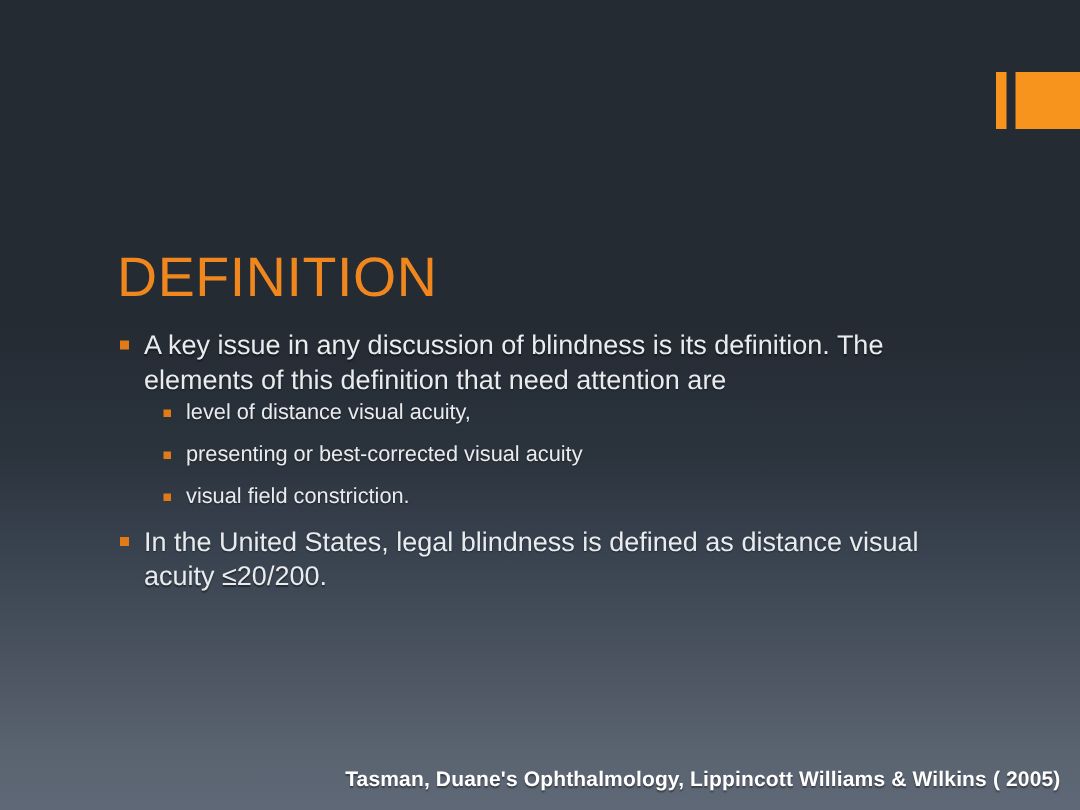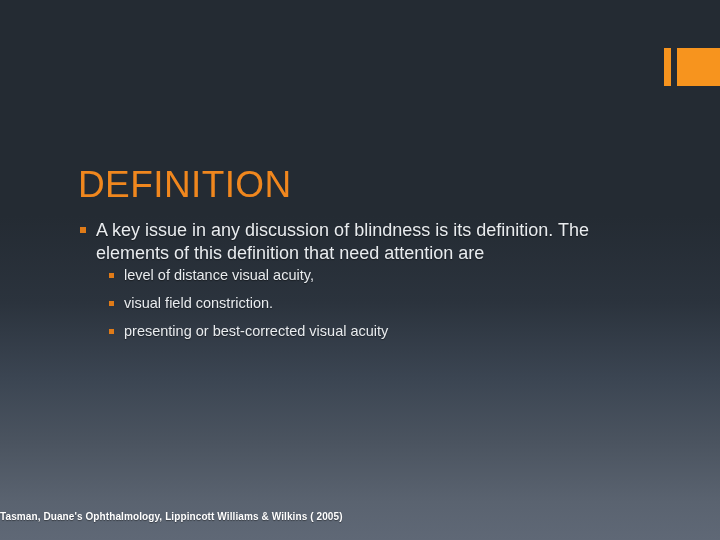--- a/index.html
+++ b/index.html
@@ -102,23 +102,23 @@
     height: 5px;
     background: #e07b18;
   }
 
   
   .footer {
     position: absolute;
     left: 0;
     right: 13px;
     top: 511px;
-    text-align: left;
+    text-align: right;
     color: #ffffff;
-    font-size: 10px;
+    font-size: 14px;
     font-weight: bold;
     letter-spacing: 0.1px;
     text-shadow: 0 1px 1px rgba(0,0,0,0.4);
   }
 </style>
 </head>
 <body>
 
 <div class="slide">
 
@@ -134,26 +134,30 @@
       <span>A key issue in any discussion of blindness is its definition. The elements of this definition that need attention are</span>
     </div>
 
     <div class="sublist">
       <div class="lvl2">
         <span class="sq"></span>
         <span>level of distance visual acuity,</span>
       </div>
       <div class="lvl2">
         <span class="sq"></span>
-        <span>visual field constriction.</span>
+        <span>presenting or best-corrected visual acuity</span>
       </div>
       <div class="lvl2">
         <span class="sq"></span>
-        <span>presenting or best-corrected visual acuity</span>
+        <span>visual field constriction.</span>
       </div>
     </div>
 
+    <div class="lvl1">
+      <span class="sq"></span>
+      <span>In the United States, legal blindness is defined as distance visual acuity ≤20/200.</span>
+    </div>
 
   </div>
 
   <div class="footer">Tasman, Duane's Ophthalmology, Lippincott Williams &amp; Wilkins ( 2005)</div>
 
 </div>
 
 </body></html>

